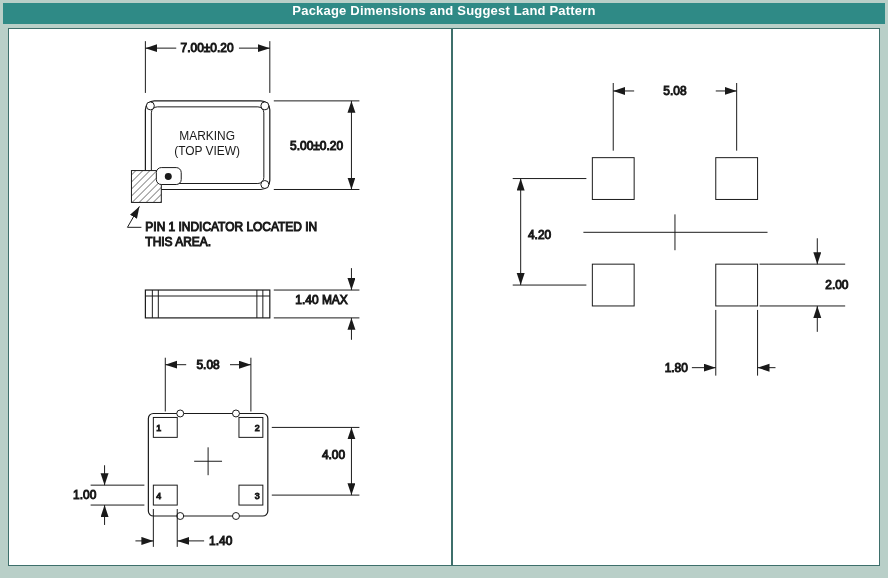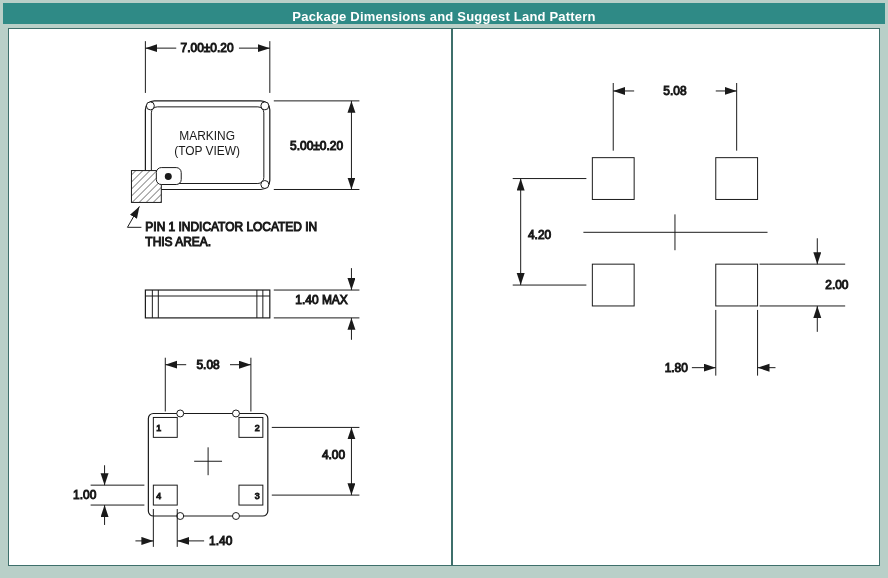--- a/index.html
+++ b/index.html
@@ -5,21 +5,21 @@
   html,body { margin:0; padding:0; background:#888; }
   .page {
     position:relative; width:888px; height:578px;
     background:#b9cfc8;
     font-family:"Liberation Sans", sans-serif;
     overflow:hidden;
   }
   .header {
     position:absolute; top:3px; left:3px; right:3px; height:21px;
     background:#2f8a86; color:#ffffff;
-    display:flex; align-items:flex-end; justify-content:center;
+    display:flex; align-items:flex-start; justify-content:center;
     font-size:13px; font-weight:bold; letter-spacing:.2px;
   }
   .panel {
     position:absolute; top:28px; background:#ffffff;
     border:1px solid #3e6f6b; box-sizing:border-box;
   }
   .panel-left  { left:8px;   width:444px; height:538px; }
   .panel-right { left:452px; width:428px; height:538px; }
   svg { display:block; width:100%; height:100%; }
   svg text {

